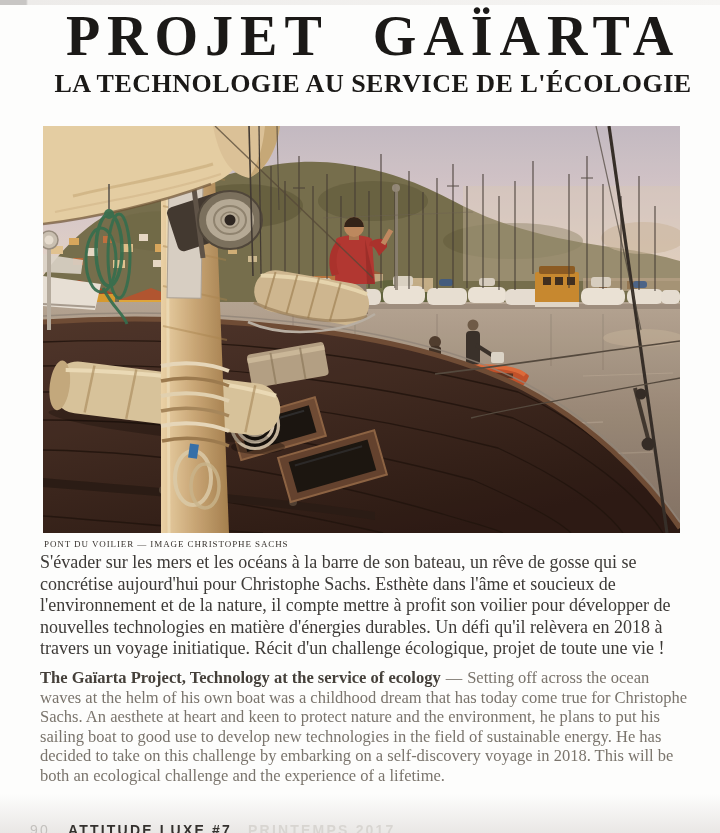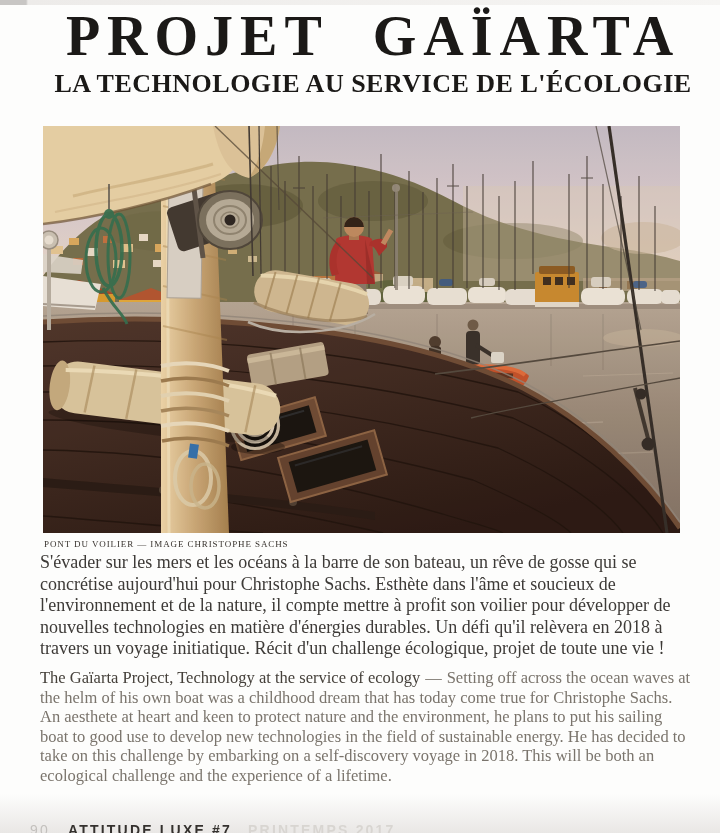--- a/index.html
+++ b/index.html
@@ -13,21 +13,21 @@
   .masthead .subtitle { margin:0; font-size:26px; line-height:31px; font-weight:bold;
                         letter-spacing:0.5px; white-space:nowrap; }
   .photo-frame { position:absolute; top:126px; left:43px; width:637px; height:407px; }
   .photo-frame svg { display:block; }
   .caption { position:absolute; top:539px; left:44px; font-size:9px; font-weight:normal;
              letter-spacing:0.9px; color:#38332e; }
   .intro { position:absolute; top:552px; left:40px; width:652px; 
            font-size:18px; line-height:21.5px; color:#3d3a37; margin:0; }
   .article { position:absolute; top:668px; left:40px; width:652px;
              font-size:16.5px; line-height:19.6px; color:#7a746c; margin:0; }
-  .article .lead { font-weight:normal; color:#45403a; }
+  .article .lead { font-weight:bold; color:#45403a; }
   .article .dash { margin:0 5px; color:#7a746c; }
   .footer { position:absolute; left:0; right:0; top:794px; height:39px;
             background:linear-gradient(#fdfdfc,#e9e7e5); }
   .footer-inner { position:absolute; top:16px; left:30px; white-space:nowrap;
                   font-family:"Liberation Sans","DejaVu Sans",sans-serif;
                   font-size:14px; letter-spacing:2.2px;margin-top:12px; }
   .footer-inner .pagenum { color:#c3c0bd; margin-right:18px; }
   .footer-inner .mag { color:#34312e; font-weight:bold; margin-right:16px; }
   .footer-inner .issue { color:#d8d5d1; font-weight:bold; }
 </style>

